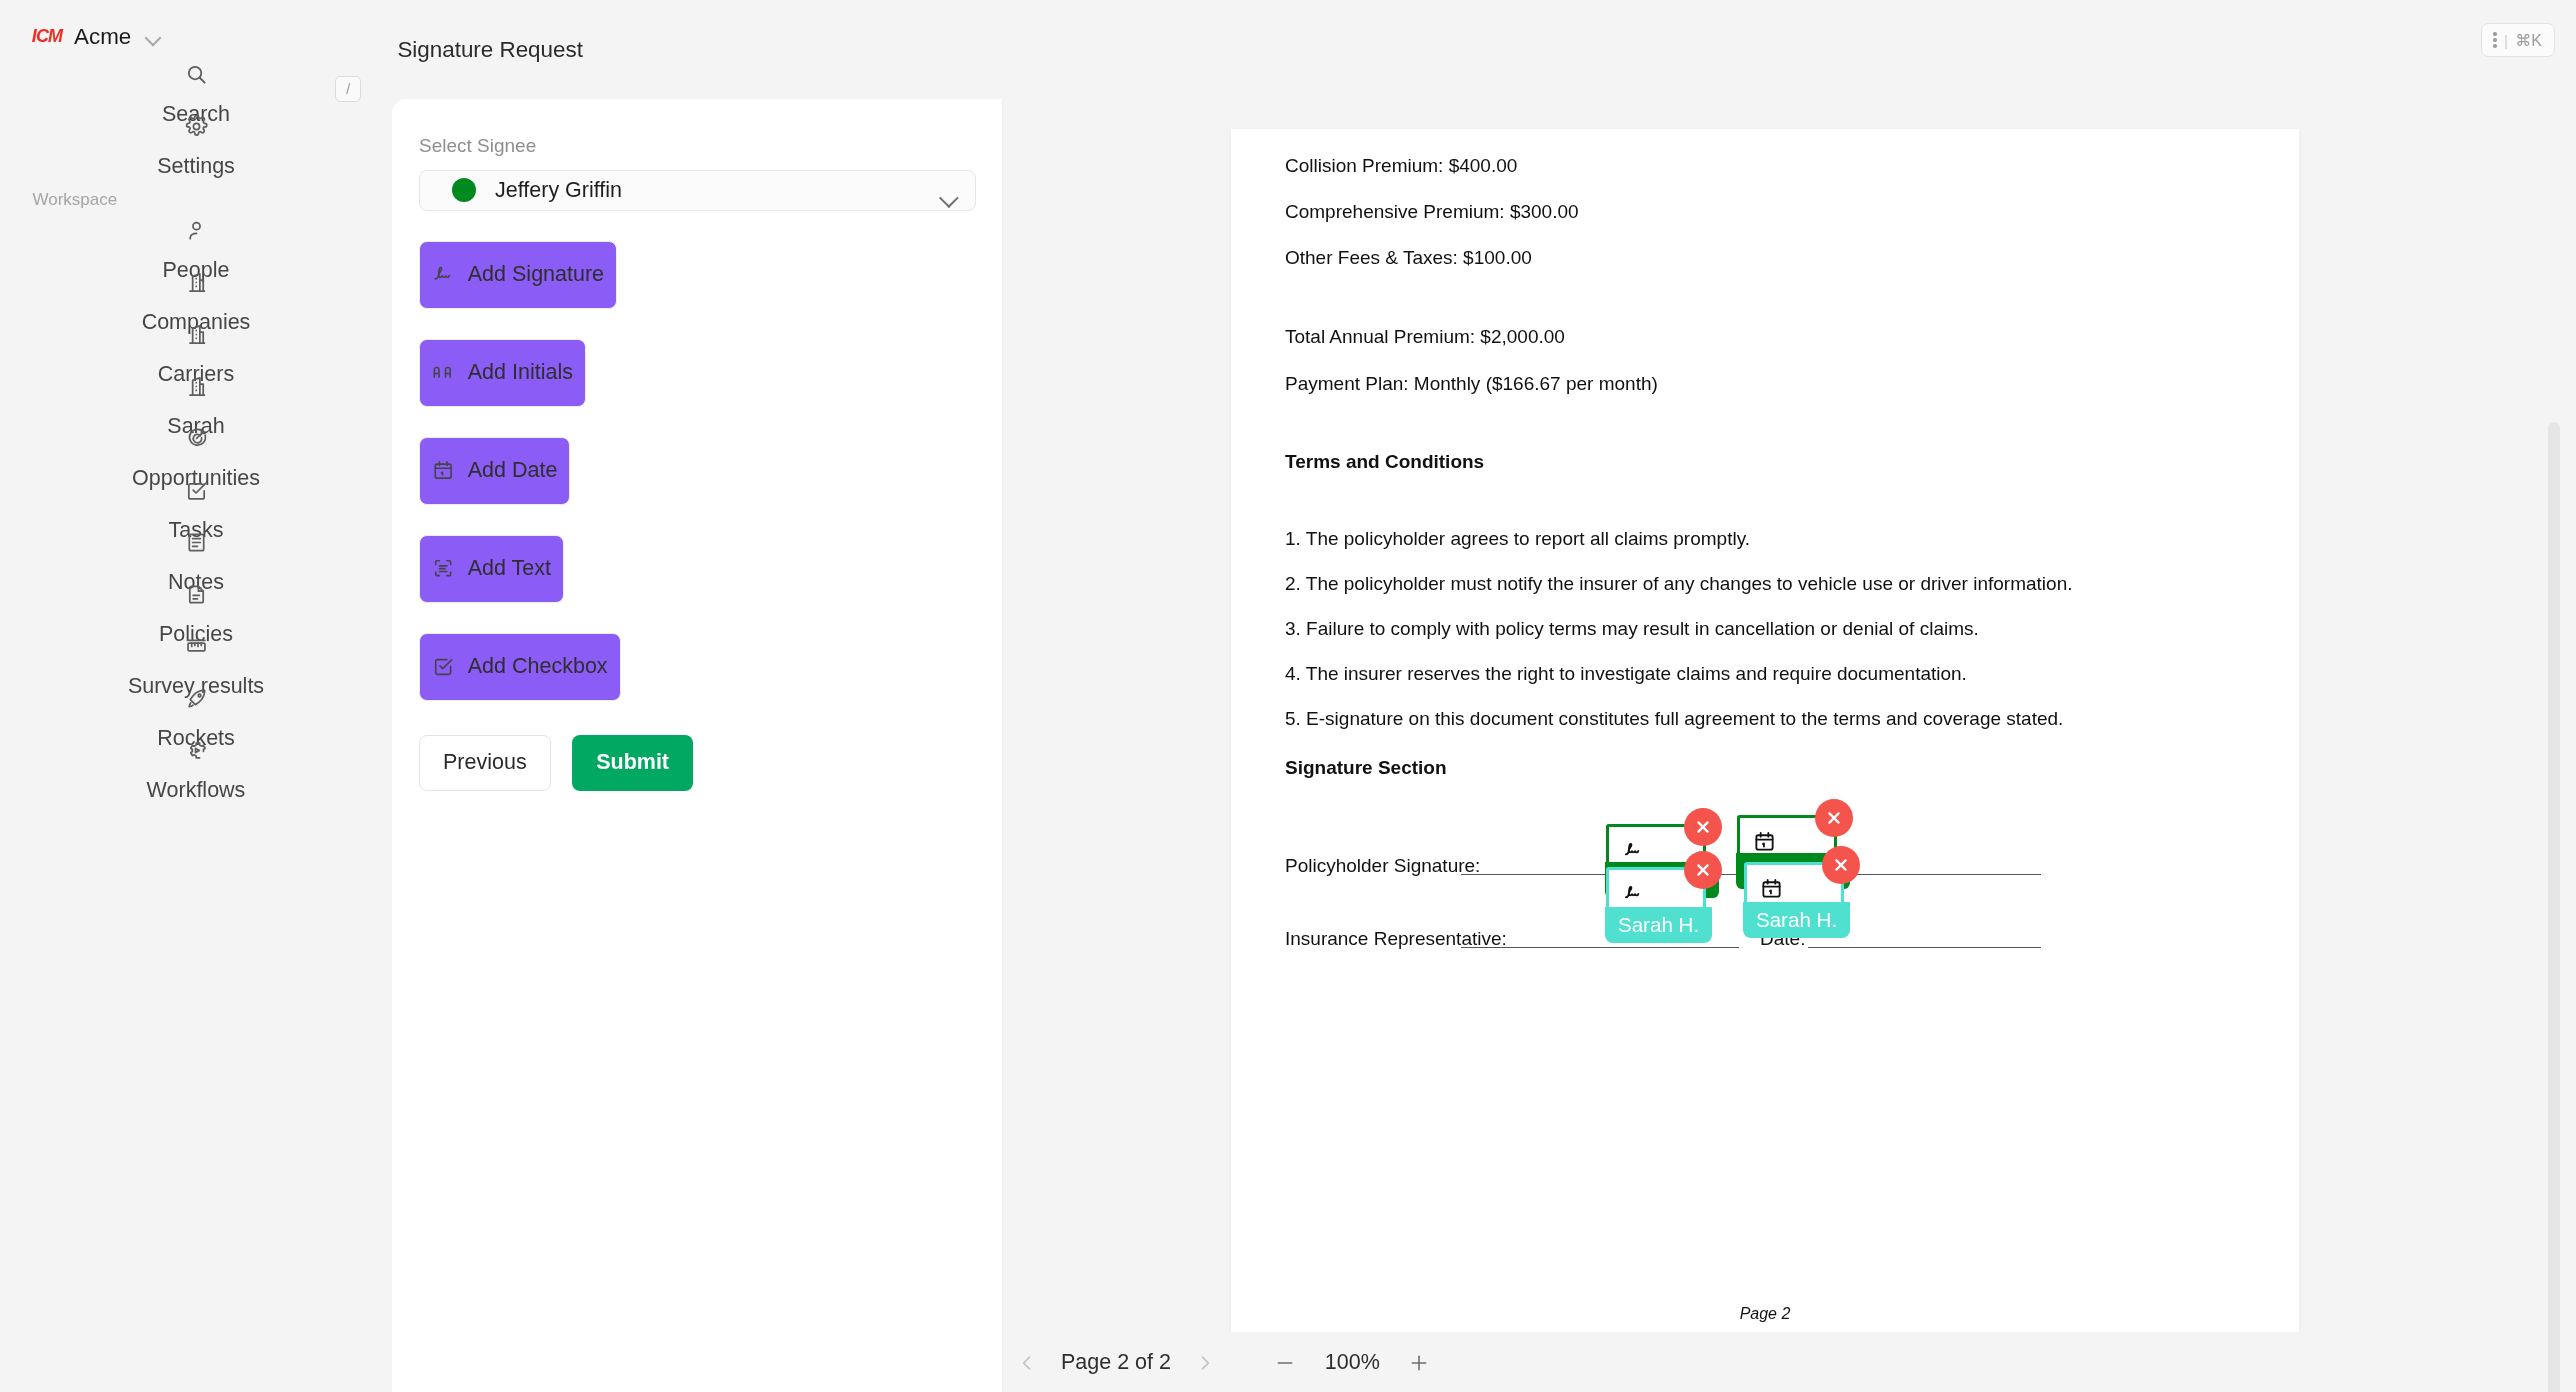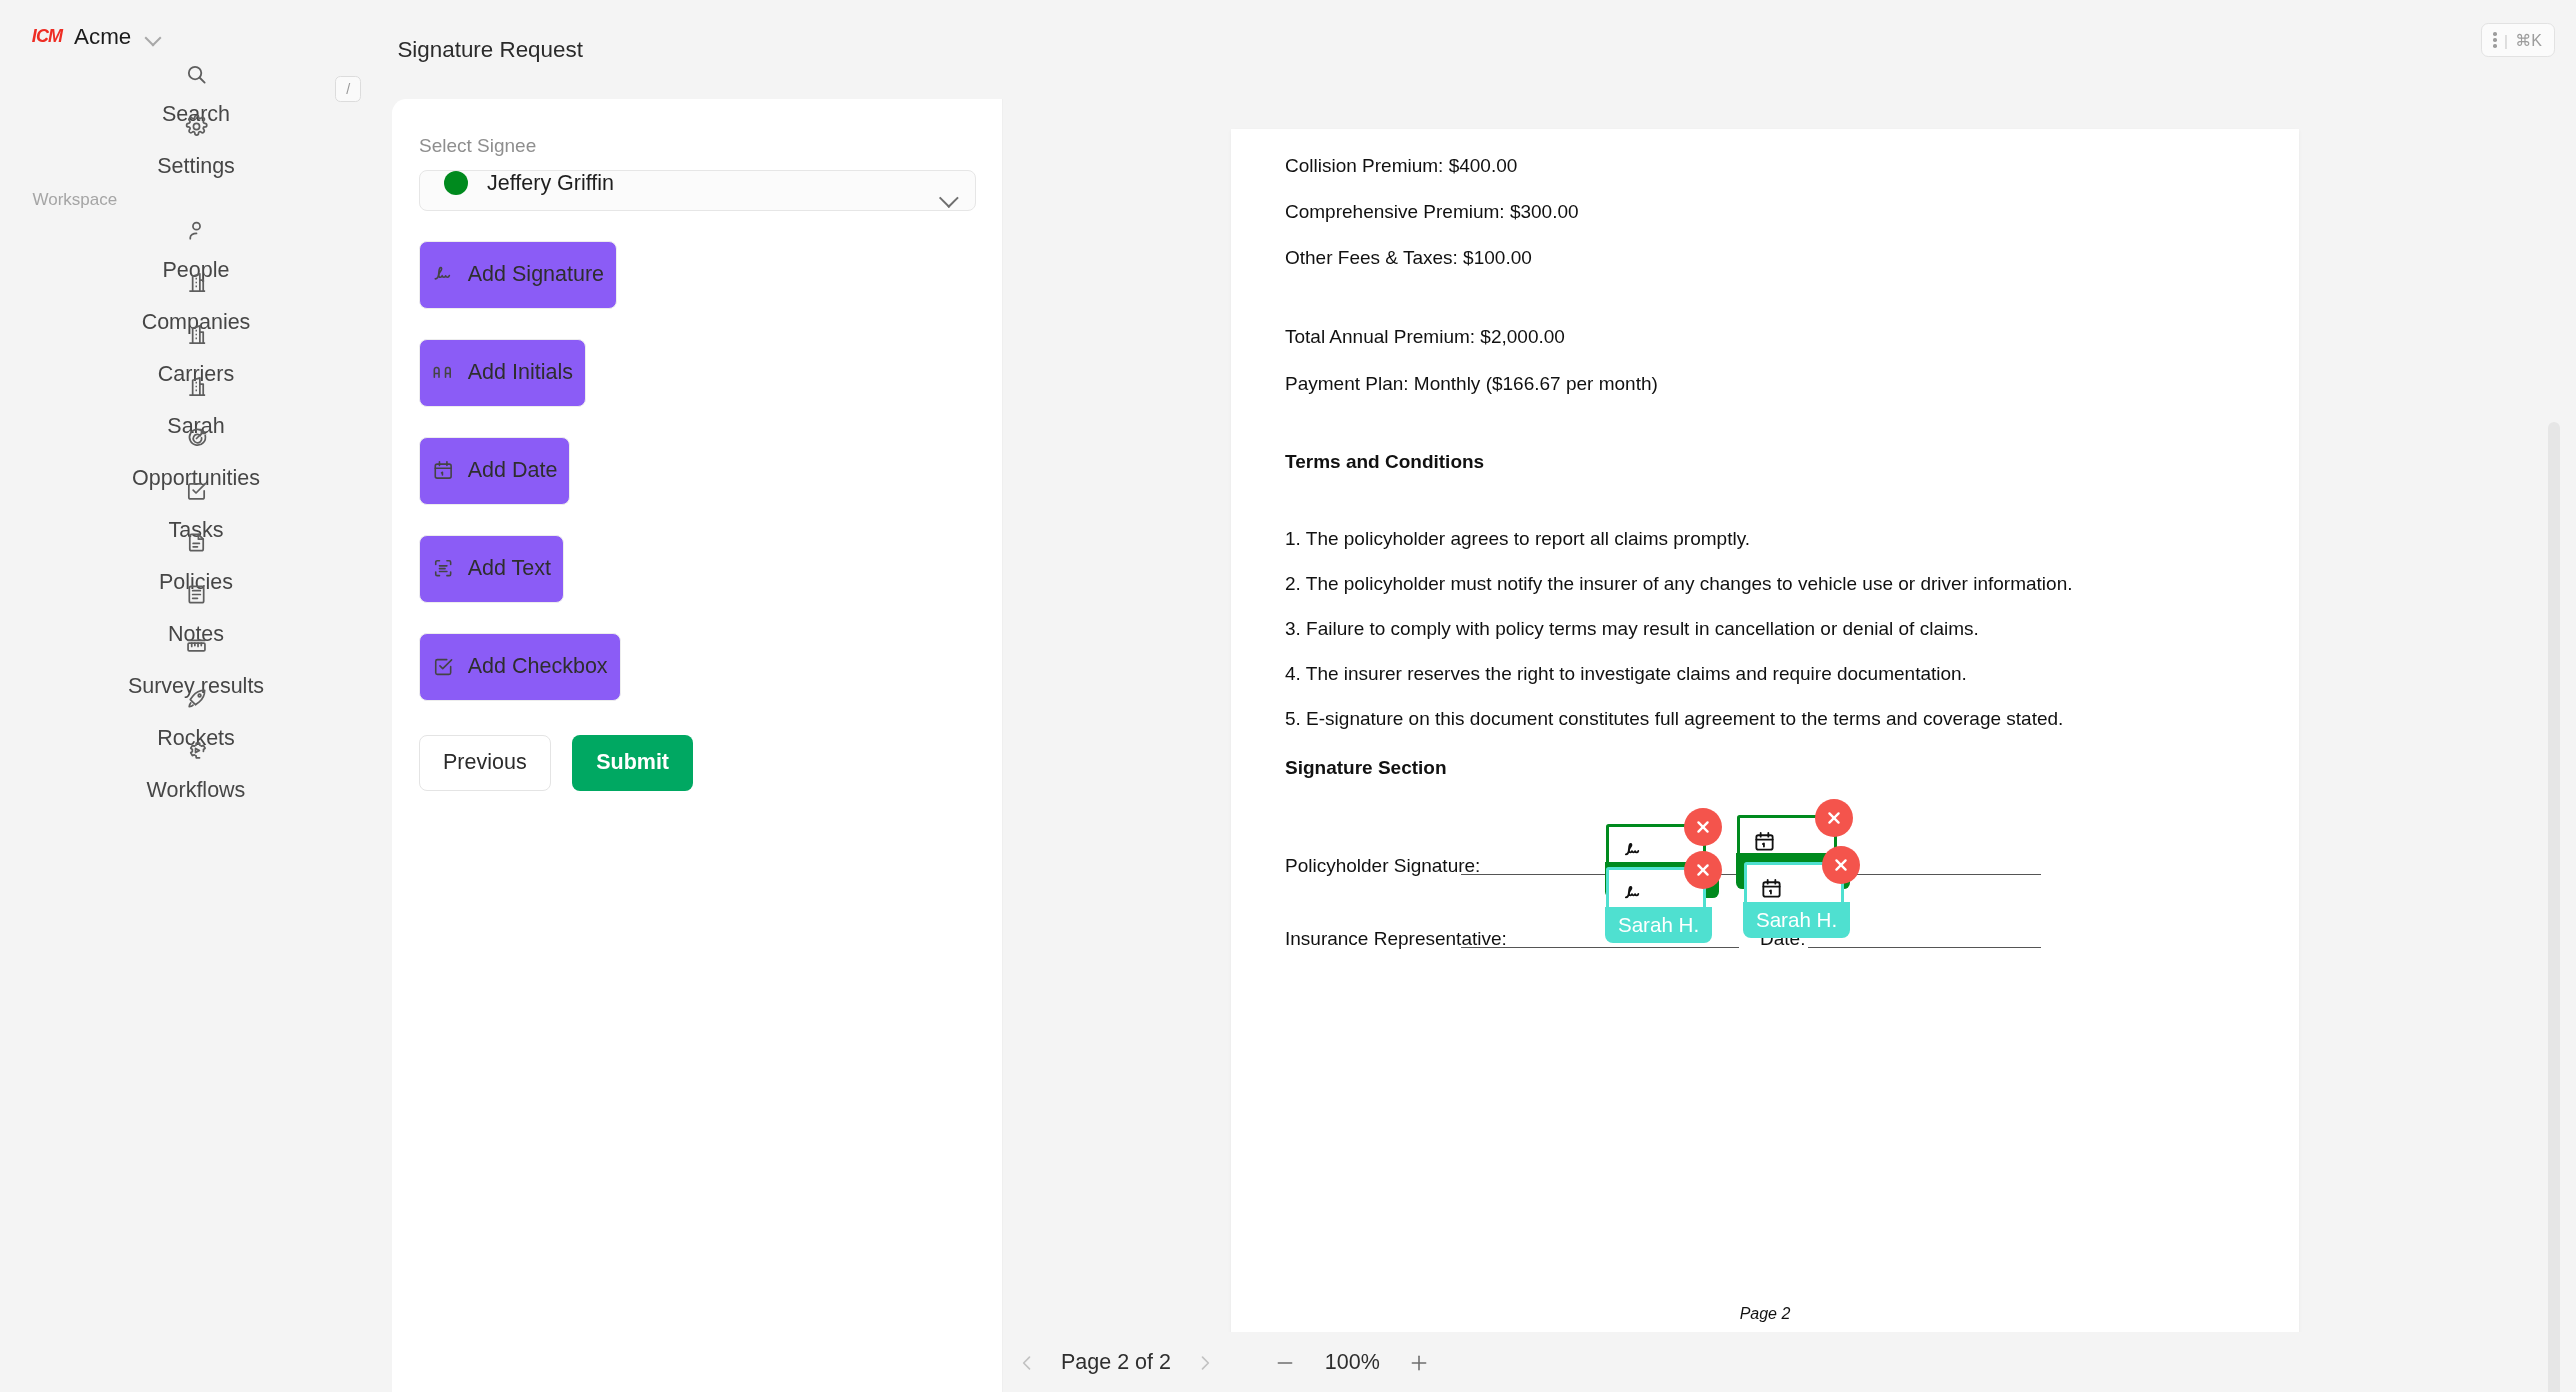--- a/index.html
+++ b/index.html
@@ -88,21 +88,21 @@
     width: 610px; flex: 0 0 610px;
     background: #ffffff;
     border-top-left-radius: 14.3px;
     padding: 36px 27px 0 27px;
     position: relative;
   }
   .field-label { font-size: 19px; color: #8e8e8e; margin-bottom: 12.5px; }
   .signee-select {
     width: 557px; height: 41px;
     border: 0.9px solid #e6e6e6; border-radius: 8px; background: #fbfbfb;
-    display: flex; align-items: flex-start; padding: 0 24px;
+    display: flex; align-items: center; padding: 0 32px;
     cursor: pointer; position: relative;
   }
   .signee-dot { width: 24px; height: 24px; border-radius: 50%; flex: 0 0 24px; }
   .signee-name { font-size: 21.5px; color: #1f1f1f; margin-left: 19px; }
   .chev-dn {
     position: absolute; right: 18px; top: 20px;
     width: 16px; height: 16px;
   }
   .chev-dn::before {
     content: ""; position: absolute; left: 0.9px; top: 0px;
@@ -331,40 +331,40 @@
         <svg viewBox="0 0 24 24" fill="none" stroke="#5e5e5e" stroke-width="1.8" stroke-linecap="round" stroke-linejoin="round">
           <path d="M20 12.5V19a1.8 1.8 0 01-1.8 1.8H5.8A1.8 1.8 0 014 19V6.8A1.8 1.8 0 015.8 5h10"></path>
           <path d="M8.5 11.6l3 3L21 5.2"></path>
         </svg>
       </span>
       <span class="nav-label">Tasks</span>
     </div>
 
     <div class="nav-row">
       <span class="nav-ico">
+        <svg viewBox="0 0 24 24" fill="none" stroke="#5e5e5e" stroke-width="1.8" stroke-linecap="round">
+          <rect x="4.5" y="3.5" width="15" height="17" rx="1.8"></rect>
+          <line x1="8" y1="8" x2="16" y2="8"></line>
+            <line x1="8" y1="12" x2="16" y2="12"></line>
+            <line x1="8" y1="16" x2="13" y2="16"></line>
+        </svg>
+      </span>
+      <span class="nav-label">Notes</span>
+    </div>
+
+    <div class="nav-row">
+      <span class="nav-ico">
         <svg viewBox="0 0 24 24" fill="none" stroke="#5e5e5e" stroke-width="1.8" stroke-linecap="round" stroke-linejoin="round">
           <path d="M14 3.5H6.8A1.8 1.8 0 005 5.3v13.4a1.8 1.8 0 001.8 1.8h10.4a1.8 1.8 0 001.8-1.8V8.5z"></path>
           <path d="M14 3.5v5h5"></path>
             <line x1="8.5" y1="13" x2="15" y2="13"></line>
             <line x1="8.5" y1="16.5" x2="13" y2="16.5"></line>
         </svg>
       </span>
       <span class="nav-label">Policies</span>
-    </div>
-
-    <div class="nav-row">
-      <span class="nav-ico">
-        <svg viewBox="0 0 24 24" fill="none" stroke="#5e5e5e" stroke-width="1.8" stroke-linecap="round">
-          <rect x="4.5" y="3.5" width="15" height="17" rx="1.8"></rect>
-          <line x1="8" y1="8" x2="16" y2="8"></line>
-            <line x1="8" y1="12" x2="16" y2="12"></line>
-            <line x1="8" y1="16" x2="13" y2="16"></line>
-        </svg>
-      </span>
-      <span class="nav-label">Notes</span>
     </div>
 
     <div class="nav-row">
       <span class="nav-ico">
         <svg viewBox="0 0 24 24" fill="none" stroke="#5e5e5e" stroke-width="1.8" stroke-linecap="round">
           <rect x="3.2" y="8.5" width="17.6" height="8" rx="1.2"></rect>
           <line x1="7" y1="8.5" x2="7" y2="12"></line>
             <line x1="10.3" y1="8.5" x2="10.3" y2="11"></line>
           <line x1="13.6" y1="8.5" x2="13.6" y2="12"></line>
             <line x1="17" y1="8.5" x2="17" y2="11"></line>

